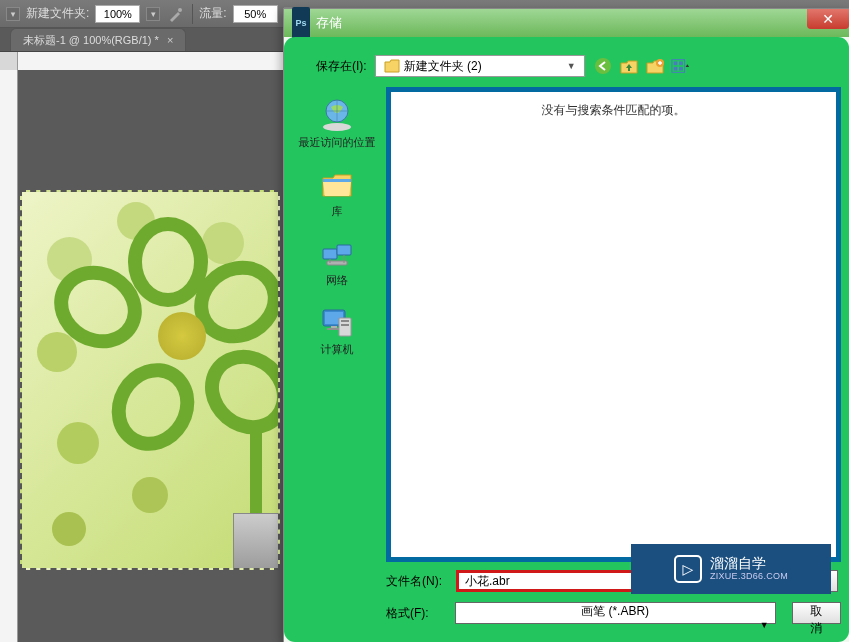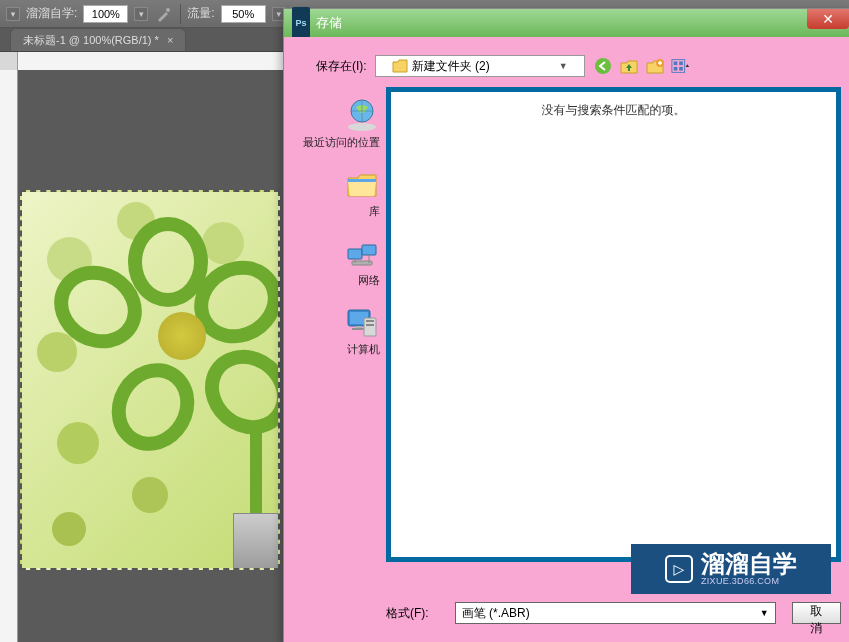--- a/index.html
+++ b/index.html
@@ -42,59 +42,59 @@
     .flower-center { position: absolute; left: 80px; top: 85px; width: 48px; height: 48px; border-radius: 50%; background: radial-gradient(#d4c93f, #b5ac2e); }
     .stem { position: absolute; right: 16px; top: 240px; width: 12px; height: 110px; background: #6eaa2e; }
     .pot { position: absolute; right: -5px; bottom: -5px; width: 50px; height: 60px; background: linear-gradient(#ccc, #999); border: 1px solid #888; }
 
     
     .dialog { position: absolute; left: 283px; top: 8px; right: -1px; bottom: -1px; background: #f0f8f0; border: 1px solid #888; box-shadow: -3px 3px 8px rgba(0,0,0,0.25); font-size: 12px; }
     .dialog-titlebar { height: 28px; background: linear-gradient(#9fd795, #6cb85a); display: flex; align-items: center; padding: 0 8px; color: #fff; font-size: 13px; }
     .dialog-ps-icon { width: 18px; height: 32px; background: #113a56; color: #a0d8ef; font-size: 9px; font-weight: bold; display: flex; align-items: center; justify-content: center; border-radius: 2px; margin-right: 6px; text-align: center; }
     .dialog-close { position: absolute; right: 0; top: 0; width: 42px; height: 20px; background: linear-gradient(#e2766c, #c73c2e); color: #fff; display: flex; align-items: center; justify-content: center; border-bottom-left-radius: 4px; border-bottom-right-radius: 4px; cursor: pointer; font-size: 14px; }
 
-    .dialog-body { position: absolute; top: 28px; left: 0; right: 0; bottom: 0; background: #f9a8d4; }
+    .dialog-body { position: absolute; top: 28px; left: 0; right: 0; bottom: 0; background: #22c55e; border-radius: 11px; }
 
     .save-in-row { position: absolute; top: 18px; left: 32px; right: 10px; display: flex; align-items: center; gap: 8px; }
     .save-in-label { font-size: 12px; }
-    .location-dropdown { flex: 0 0 210px; height: 22px; border: 1px solid #999; background: #fff; display: flex; align-items: center; padding: 0 16px; gap: 4px; font-size: 12px; }
+    .location-dropdown { flex: 0 0 210px; height: 22px; border: 1px solid #999; background: #fff; display: flex; align-items: center; padding: 0 8px; gap: 4px; font-size: 12px; }
     .folder-icon-small { width: 16px; height: 14px; }
     .location-dropdown-arrow { margin-left: auto; font-size: 9px; color: #555; cursor: pointer; }
     .nav-icons { display: flex; gap: 6px; align-items: center; }
     .nav-icon { width: 20px; height: 20px; display: flex; align-items: center; justify-content: center; cursor: pointer; }
 
     .places-sidebar { position: absolute; left: 8px; top: 50px; width: 90px; bottom: 80px; display: flex; flex-direction: column; align-items: center; gap: 4px; padding-top: 4px; }
-    .place-item { display: flex; flex-direction: column; align-items: flex-end; width: 100%; padding: 6px 2px; cursor: pointer; }
+    .place-item { display: flex; flex-direction: column; align-items: center; width: 100%; padding: 6px 2px; cursor: pointer; }
     .place-icon { width: 36px; height: 36px; display: flex; align-items: center; justify-content: center; margin-bottom: 2px; }
     .place-label { font-size: 11px; color: #222; text-align: center; }
 
     .file-list-area { position: absolute; left: 102px; top: 50px; right: 8px; bottom: 80px; background: #fff; border: 5px solid #0369a1; }
     .empty-message { text-align: center; padding: 10px; font-size: 12px; color: #333; }
 
     .bottom-fields { position: absolute; left: 102px; bottom: 8px; right: 8px; }
     .field-row { display: flex; align-items: center; gap: 10px; margin-bottom: 10px; }
     .field-label { width: 60px; font-size: 12px; }
     .filename-input { width: 300px; height: 22px; border: 3px solid #d01818; background: #fff; padding: 0 6px; font-size: 12px; }
-    .format-select { width: 328px; height: 22px; border: 1px solid #666; background: #fff; padding: 0 6px; font-size: 12px; display: flex; align-items: center; }
+    .format-select { width: 328px; height: 22px; border: 1px solid #666; background: #fff; padding: 0 6px; font-size: 12px; display: flex; align-items: center; flex-direction: column; }
     .format-select-arrow { margin-left: auto; font-size: 9px; }
     .action-btn { height: 22px; padding: 0 12px; border: 1px solid #666; background: linear-gradient(#fefefe,#e0e0e0); font-size: 12px; cursor: pointer; margin-left: 6px; }
 
     
     .watermark { position: absolute; right: 18px; bottom: 48px; width: 200px; height: 50px; background: #1a4f80; display: flex; align-items: center; justify-content: center; gap: 8px; color: #fff; }
     .wm-logo { width: 28px; height: 28px; border: 2px solid #fff; border-radius: 5px; display: flex; align-items: center; justify-content: center; font-size: 14px; }
     .wm-text { display: flex; flex-direction: column; line-height: 1.1; }
-    .wm-text .l1 { font-size: 24px; font-weight: bold; }
+    .wm-text .l1 { font-size: 14px; font-weight: normal; }
     .wm-text .l2 { font-size: 9px; color: #cce; letter-spacing: 0.3px; }
   </style>
 </head>
 <body>
 
 <div class="top-toolbar">
   <span class="toolbar-btn">▾</span>
-  <span class="toolbar-label">溜溜自学:</span>
+  <span class="toolbar-label">新建文件夹:</span>
   <input class="toolbar-input" value="100%" style="">
   <span class="toolbar-btn">▾</span>
   <span class="toolbar-icon">
     <svg width="16" height="16" viewBox="0 0 16 16">
         <path d="M2 14 L10 6 L12 8 L4 16 Z" fill="#aaa"></path>
         <circle cx="12" cy="4" r="2" fill="#aaa"></circle>
       </svg>
   </span>
   <span class="toolbar-sep"></span>
   <span class="toolbar-label">流量:</span>
@@ -240,20 +240,25 @@
         <span class="place-label">计算机</span>
       </div>
     </div>
 
     <div class="file-list-area">
       <div class="empty-message">没有与搜索条件匹配的项。</div>
     </div>
 
     <div class="bottom-fields">
       <div class="field-row">
+        <span class="field-label">文件名(N):</span>
+        <input class="filename-input" value="小花.abr" style="">
+        <button class="action-btn">保存(S)</button>
+      </div>
+      <div class="field-row">
         <span class="field-label">格式(F):</span>
         <div class="format-select">
           <span>画笔 (*.ABR)</span>
           <span class="format-select-arrow">▼</span>
         </div>
         <button class="action-btn">取消</button>
       </div>
     </div>
 
   </div>

